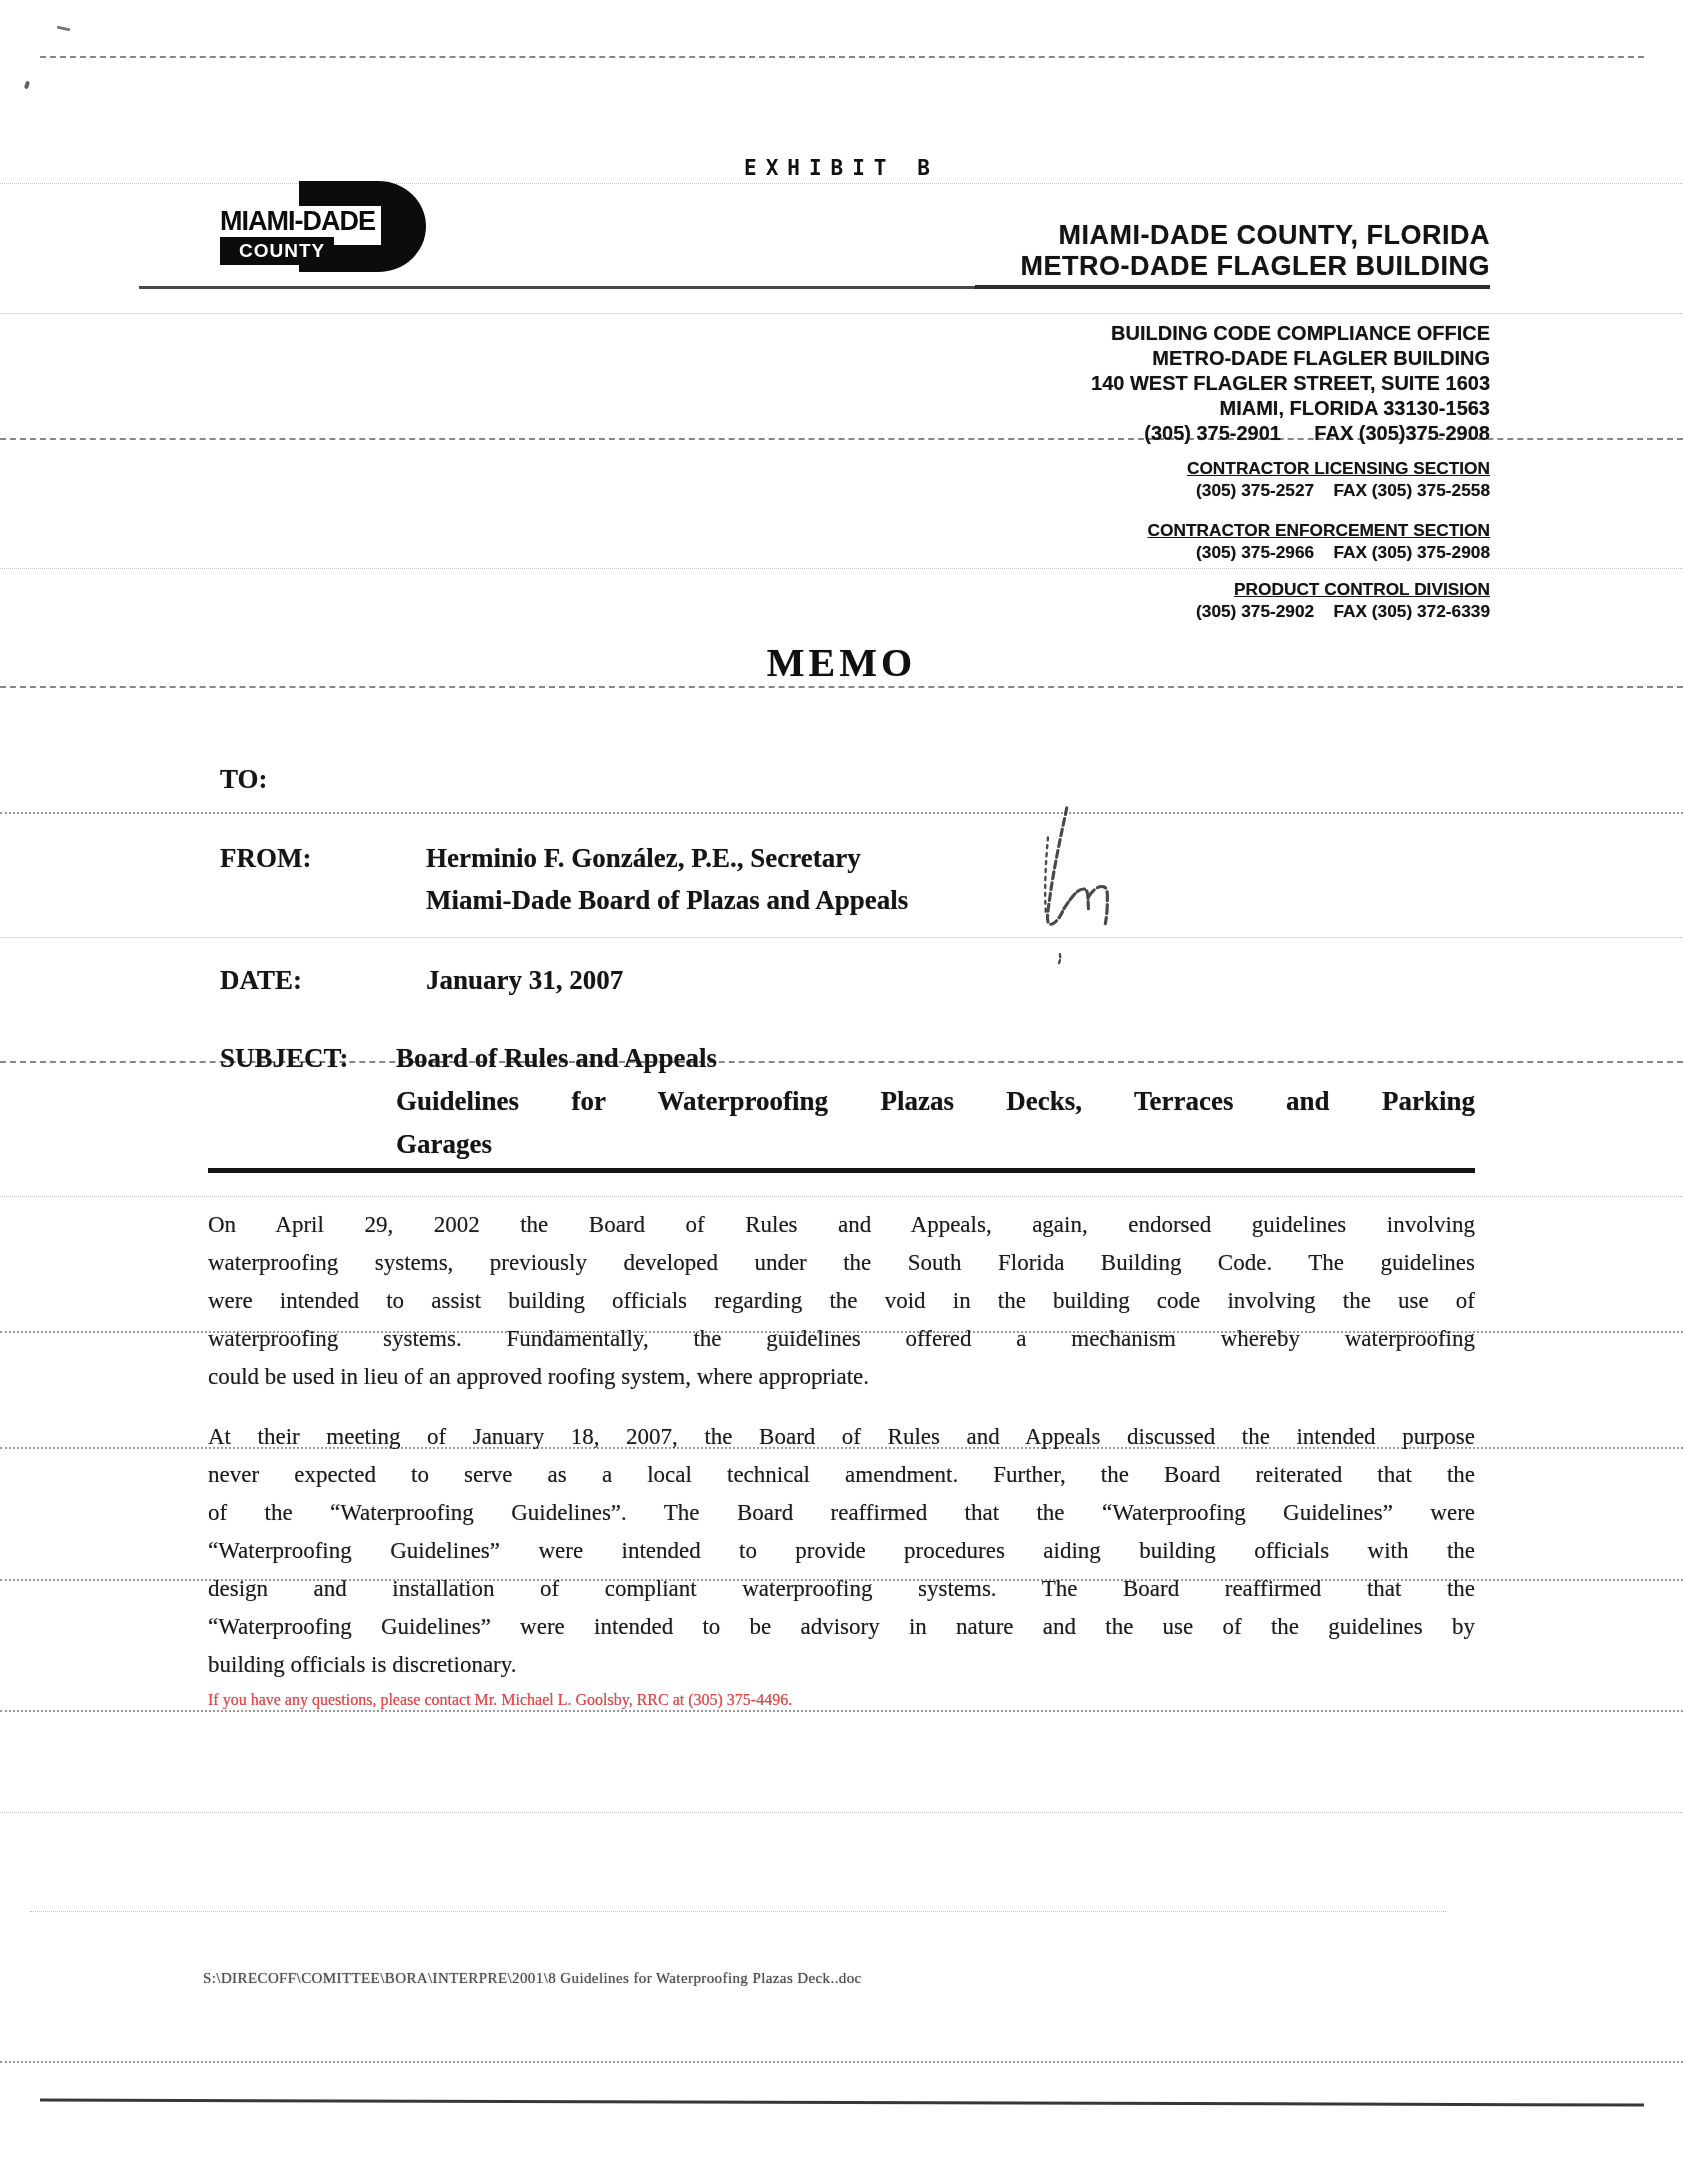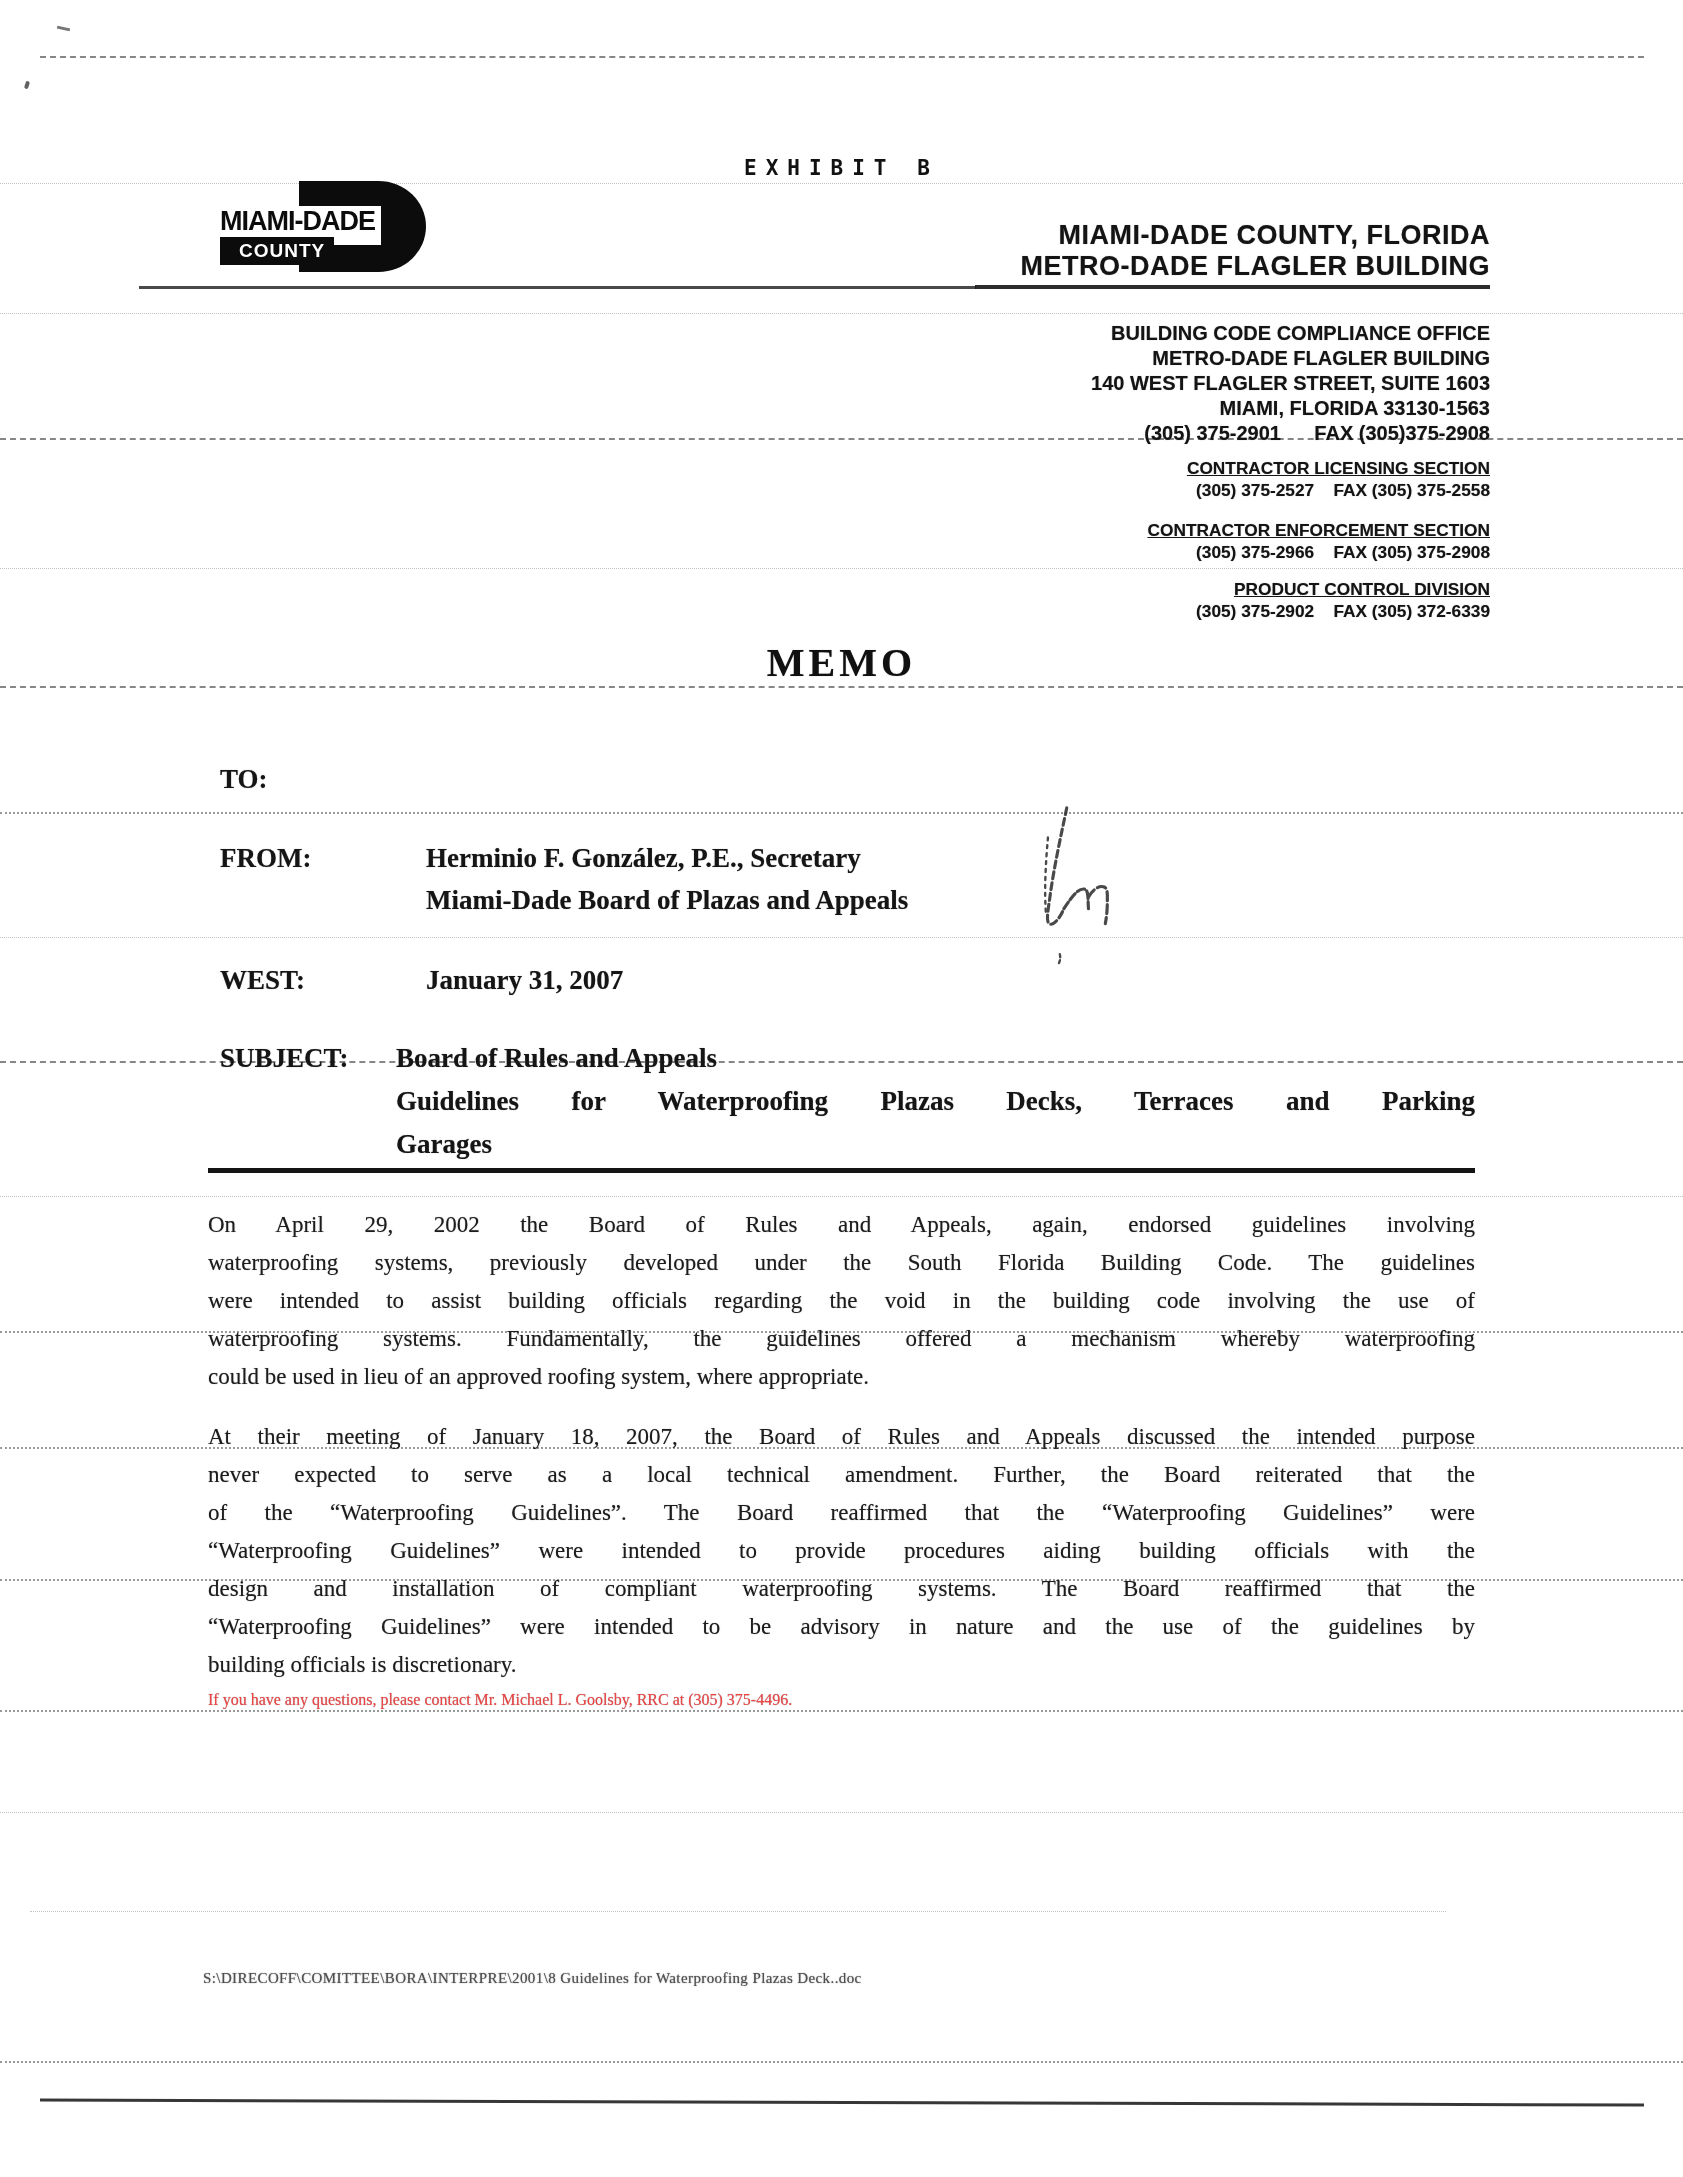--- a/index.html
+++ b/index.html
@@ -141,21 +141,21 @@
   <svg class="abs" style="left:1020px;top:798px;" width="139" height="178" viewBox="0 0 140 180">
     <g fill="none" stroke="#2a2a2a" stroke-width="3.2" stroke-linecap="round" opacity="0.85">
       <path d="M47 10 C42 34 34 70 30 100 C28 114 26 124 29 127 C33 130 40 122 44 112" stroke-dasharray="7 4"></path>
       <path d="M28 40 C26 62 24 92 26 118" stroke-dasharray="3 5" stroke-width="2.4"></path>
       <path d="M44 112 C52 100 58 92 64 92 C70 92 68 104 69 112" stroke-dasharray="8 3"></path>
       <path d="M69 100 C74 92 80 88 85 90 C89 92 88 100 88 106 C88 114 87 122 86 127" stroke-dasharray="9 4"></path>
       <path d="M40 158 C41 162 40 166 38 169" stroke-width="2.4" stroke-dasharray="3 3"></path>
     </g>
   </svg>
 
-  <div class="abs field-label ink" style="left:220px;top:965px;">WEST:</div>
+  <div class="abs field-label ink" style="left:220px;top:965px;">DATE:</div>
   <div class="abs field-value ink" style="left:426px;top:965px;">January 31, 2007</div>
 
   <div class="abs field-label ink" style="left:220px;top:1043px;">SUBJECT:</div>
   <div class="abs field-value ink" style="left:396px;top:1043px;">Board of Rules and Appeals</div>
   <div class="abs field-value ink just-line" style="left:396px;top:1086px;width:1079px;">Guidelines for Waterproofing Plazas Decks, Terraces and Parking</div>
   <div class="abs field-value ink" style="left:396px;top:1129px;">Garages</div>
 
   <div class="abs rule-thick" style="left:208px;top:1168px;width:1267px;"></div>
 
   <div class="abs para ink" style="left:208px;top:1206px;">

